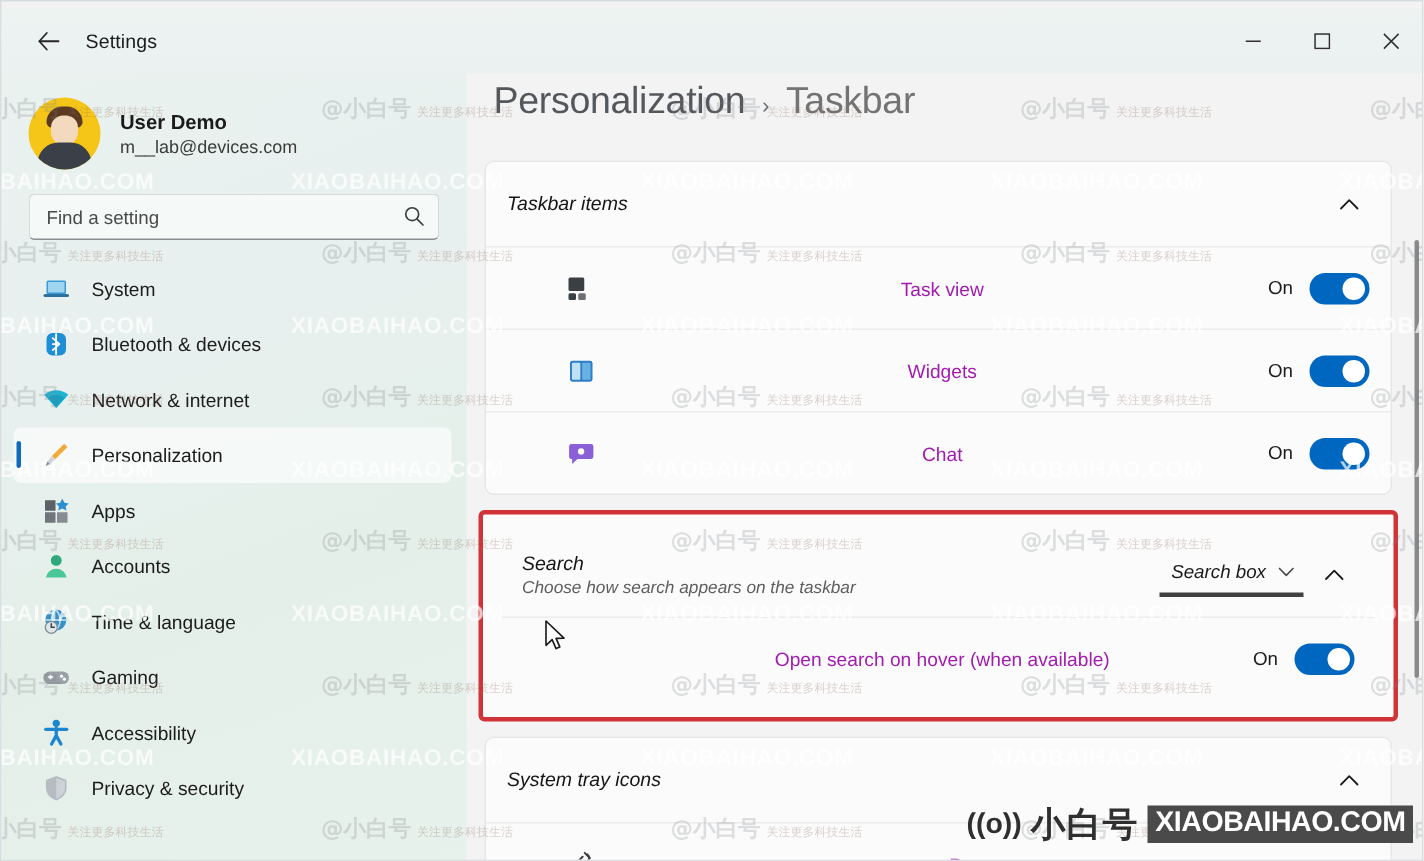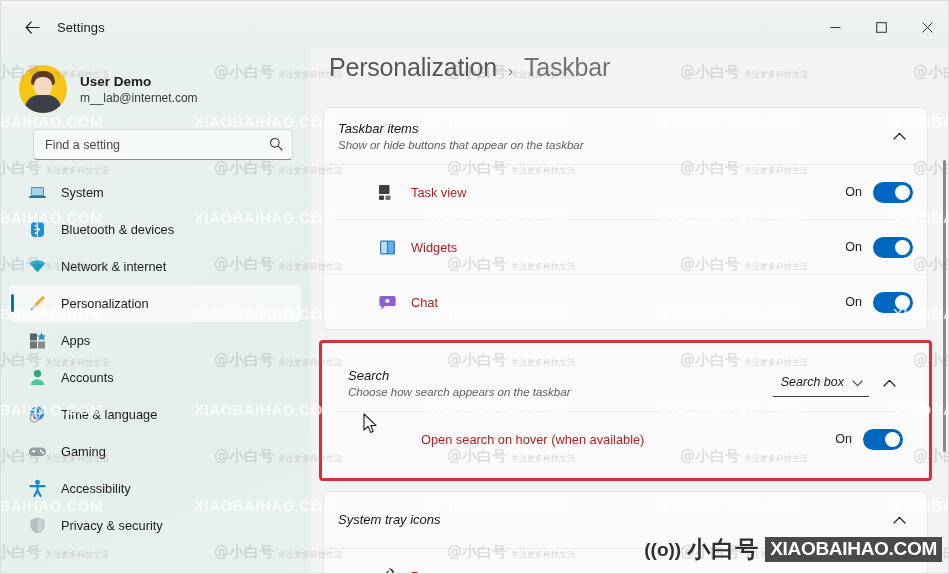--- a/index.html
+++ b/index.html
@@ -74,21 +74,21 @@
     position:absolute; left: 6px; bottom: -4px; width: 36px; height: 22px;
     background:#3b4048; border-radius: 14px 14px 0 0;
   }
   .avatar .neck {
     position:absolute; left:19px; top:27px; width:10px; height:8px; background:#f3d9bd;
   }
   .profile-text { margin-left: 13px; }
   .profile-name { font-size: 13.5px; color: #1b1b1b; font-weight: 700; }
   .profile-mail { font-size: 12px; color: #3c3c3c; margin-top: 2px; }
 
-  .search-wrap { padding: 10px 18px 0 32px; }
+  .search-wrap { padding: 10px 18px 0 18px; }
   .search-box {
     position: relative;
     height: 31px;
     background: rgba(255,255,255,.58);
     border: 1px solid #d4dcda;
     border-bottom: 1px solid #8b8f92;
     border-radius: 4px;
     display: flex; align-items: center;
   }
   .search-input {
@@ -152,38 +152,38 @@
   .sec-title { font-size: 13px; color: #151515; }
   .sec-sub { font-size: 11.5px; color: #5e5e5e; margin-top: 3px; }
   .chev {
     width: 28px; height: 28px;
     display: flex; align-items: center; justify-content: center;
     cursor: pointer; flex: 0 0 28px;
   }
   .dropdown {
     display: flex; align-items: center; gap: 8px;
     margin-right: 6px; cursor: pointer;
-    border-bottom: 1px solid #404040;
+    border-bottom: 3px solid #404040;
     padding: 4px 6px 5px 8px;
   }
   .dd-label { font-size: 12.5px; color: #1b1b1b; }
 
   .row {
     display: flex; align-items: center;
     height: 55px; padding: 0 14px 0 52px;
     border-top: 1px solid #ececec;
     cursor: pointer;
   }
   .row-ico {
     width: 22px; height: 22px; margin-right: 13px;
     display: flex; align-items: center; justify-content: center;
     flex: 0 0 22px;
   }
   .row-texts { flex: 1; }
-  .row-label { font-size: 12.8px; color: #b91c1c; }
+  .row-label { font-size: 12.8px; color: #a21caf; text-align: center; }
   .row-sub { font-size: 11.5px; color: #5e5e5e; margin-top: 2px; }
   .onlabel { font-size: 12.5px; color: #1b1b1b; margin-right: 11px; }
 
   .toggle {
     width: 40px; height: 21px; border-radius: 11px;
     background: #0067c0; position: relative; cursor: pointer;
     flex: 0 0 40px;
   }
   .toggle .knob {
     position: absolute; right: 3px; top: 3px;
@@ -289,21 +289,21 @@
 
     <div class="profile">
       <div class="avatar">
         <div class="hair"></div>
           <div class="face"></div>
         <div class="neck"></div>
           <div class="body"></div>
       </div>
       <div class="profile-text">
         <div class="profile-name">User Demo</div>
-        <div class="profile-mail">m__lab@internet.com</div>
+        <div class="profile-mail">m__lab@devices.com</div>
       </div>
     </div>
 
     <div class="search-wrap">
       <div class="search-box">
         <input class="search-input" type="text" placeholder="Find a setting" style="">
         <span class="search-ico">
           <svg width="14" height="14" viewBox="0 0 14 14">
             <circle cx="5.8" cy="5.8" r="4.3" stroke="#3a3a3a" stroke-width="1.1" fill="none"></circle>
             <path d="M9.1 9.1 L13 13" stroke="#3a3a3a" stroke-width="1.1" stroke-linecap="round"></path>
@@ -432,21 +432,20 @@
     <div class="breadcrumb">
       <span class="crumb-parent">Personalization</span>
       <span class="crumb-sep">›</span>
       <span class="crumb-current">Taskbar</span>
     </div>
 
     <div class="card">
       <div class="card-head">
         <div class="texts">
           <div class="sec-title">Taskbar items</div>
-          <div class="sec-sub">Show or hide buttons that appear on the taskbar</div>
         </div>
         <div class="chev">
           <svg width="13" height="8" viewBox="0 0 13 8">
               <path d="M1 7 L6.5 1.4 L12 7" stroke="#1b1b1b" stroke-width="1.2" fill="none" stroke-linecap="round" stroke-linejoin="round"></path>
             </svg>
         </div>
       </div>
 
       <div class="row">
         <span class="row-ico">

